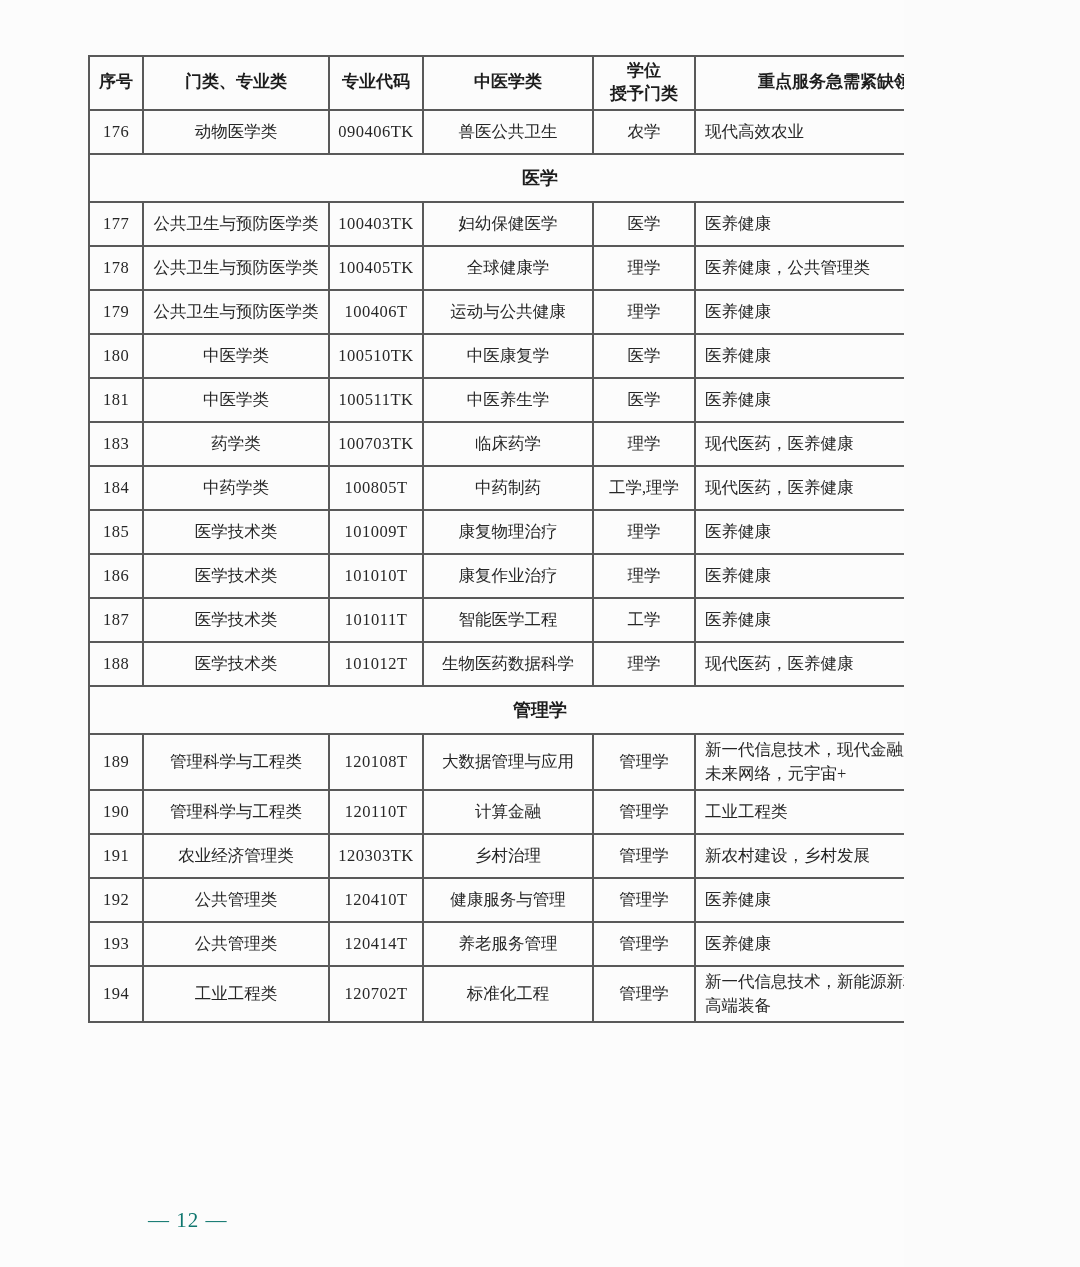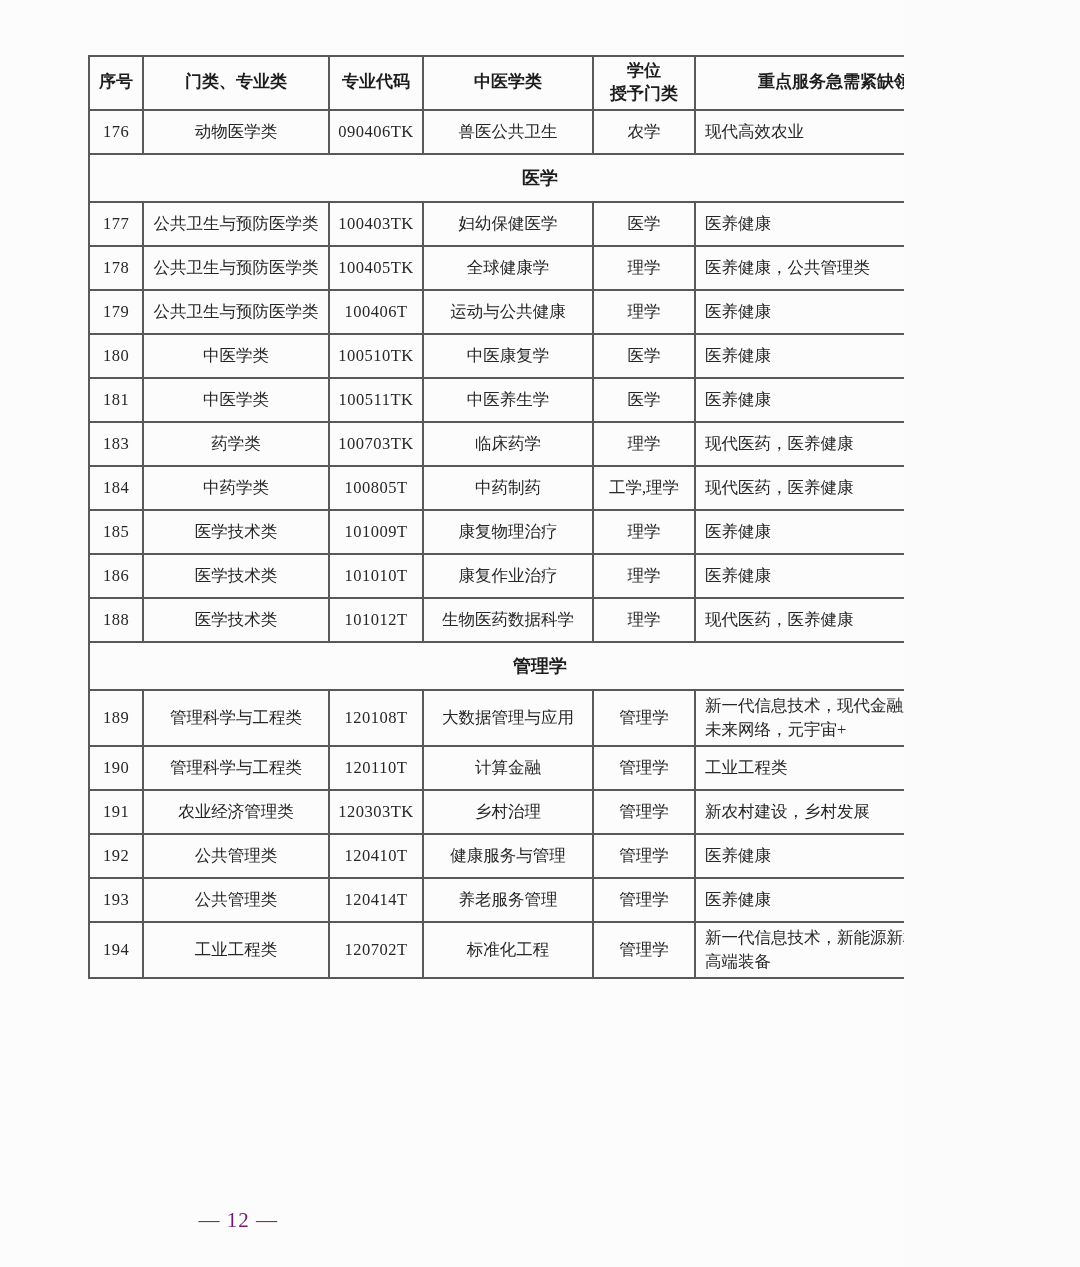--- a/index.html
+++ b/index.html
@@ -66,23 +66,23 @@
     font-size: 18px;
     height: 48px;
     text-align: center;
     color: #1d1d1d;
   }
   .page-number {
     position: absolute;
     left: 148px;
     top: 1208px;
     width: 130px;
-    text-align: right;
+    text-align: left;
     font-size: 21px;
-    color: #701a75;
+    color: #0f766e;
     letter-spacing: 1px;
   }
 </style>
 </head>
 <body>
 
 <div class="page">
 
   <table class="majors">
     <colgroup>
@@ -182,20 +182,28 @@
         </tr>
         <tr>
           <td class="c-no">186</td>
           <td class="c-cat">医学技术类</td>
           <td class="c-code">101010T</td>
           <td class="c-major">康复作业治疗</td>
           <td class="c-degree">理学</td>
           <td class="c-fields">医养健康</td>
         </tr>
         <tr>
+          <td class="c-no">187</td>
+          <td class="c-cat">医学技术类</td>
+          <td class="c-code">101011T</td>
+          <td class="c-major">智能医学工程</td>
+          <td class="c-degree">工学</td>
+          <td class="c-fields">医养健康</td>
+        </tr>
+        <tr>
           <td class="c-no">188</td>
           <td class="c-cat">医学技术类</td>
           <td class="c-code">101012T</td>
           <td class="c-major">生物医药数据科学</td>
           <td class="c-degree">理学</td>
           <td class="c-fields">现代医药，医养健康</td>
         </tr>
         <tr>
           <td colspan="6" class="section-cell">管理学</td>
         </tr>

